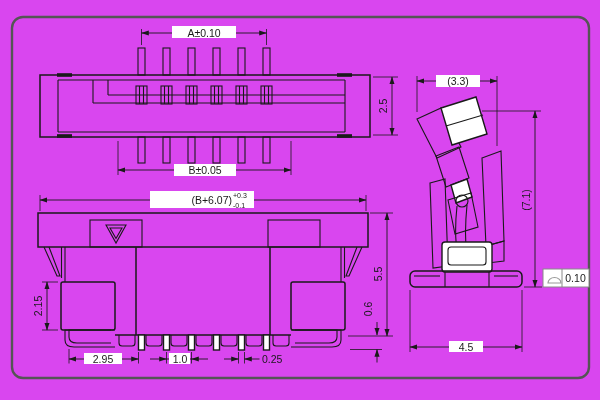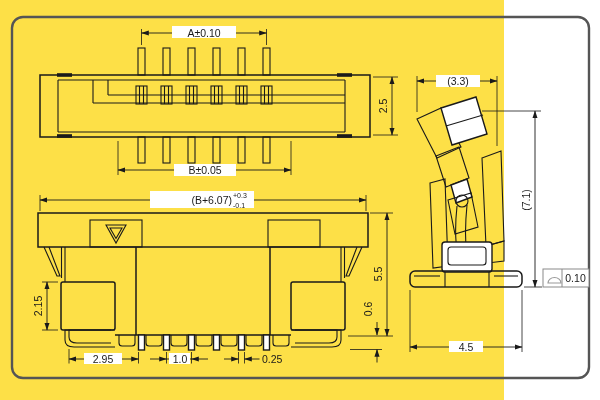--- a/index.html
+++ b/index.html
@@ -1,17 +1,17 @@
 <!DOCTYPE html>
 <html><head>
 <meta charset="utf-8">
 <style>
   html,body { margin:0; padding:0; background:#ffffff; }
   .sheet {
-    position:relative; width:504px; height:400px; background:#fde047;
+    position:relative; width:600px; height:400px; background:#d946ef;
     font-family:"Liberation Sans", sans-serif;
   }
   svg { display:block; }
   text.dim {
     font-family:"Liberation Sans", sans-serif;
     font-size:10.5px; fill:#1a1a1a;
   }
   text.tol { font-size:7px; }
   .obj  { stroke:#1a1a1a; stroke-width:1.5; fill:none; }
   .obj2 { stroke:#1a1a1a; stroke-width:1.1; fill:none; }

